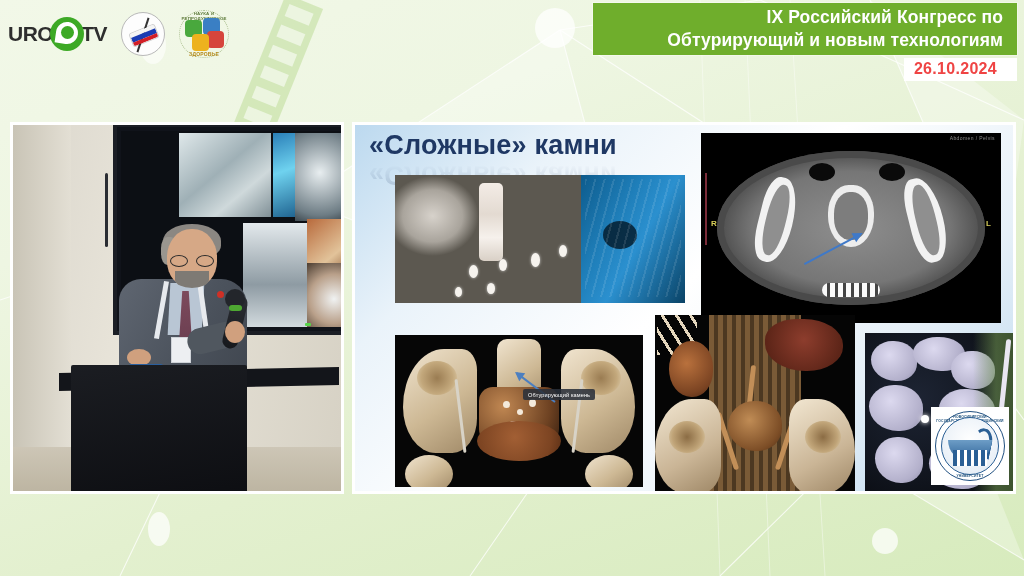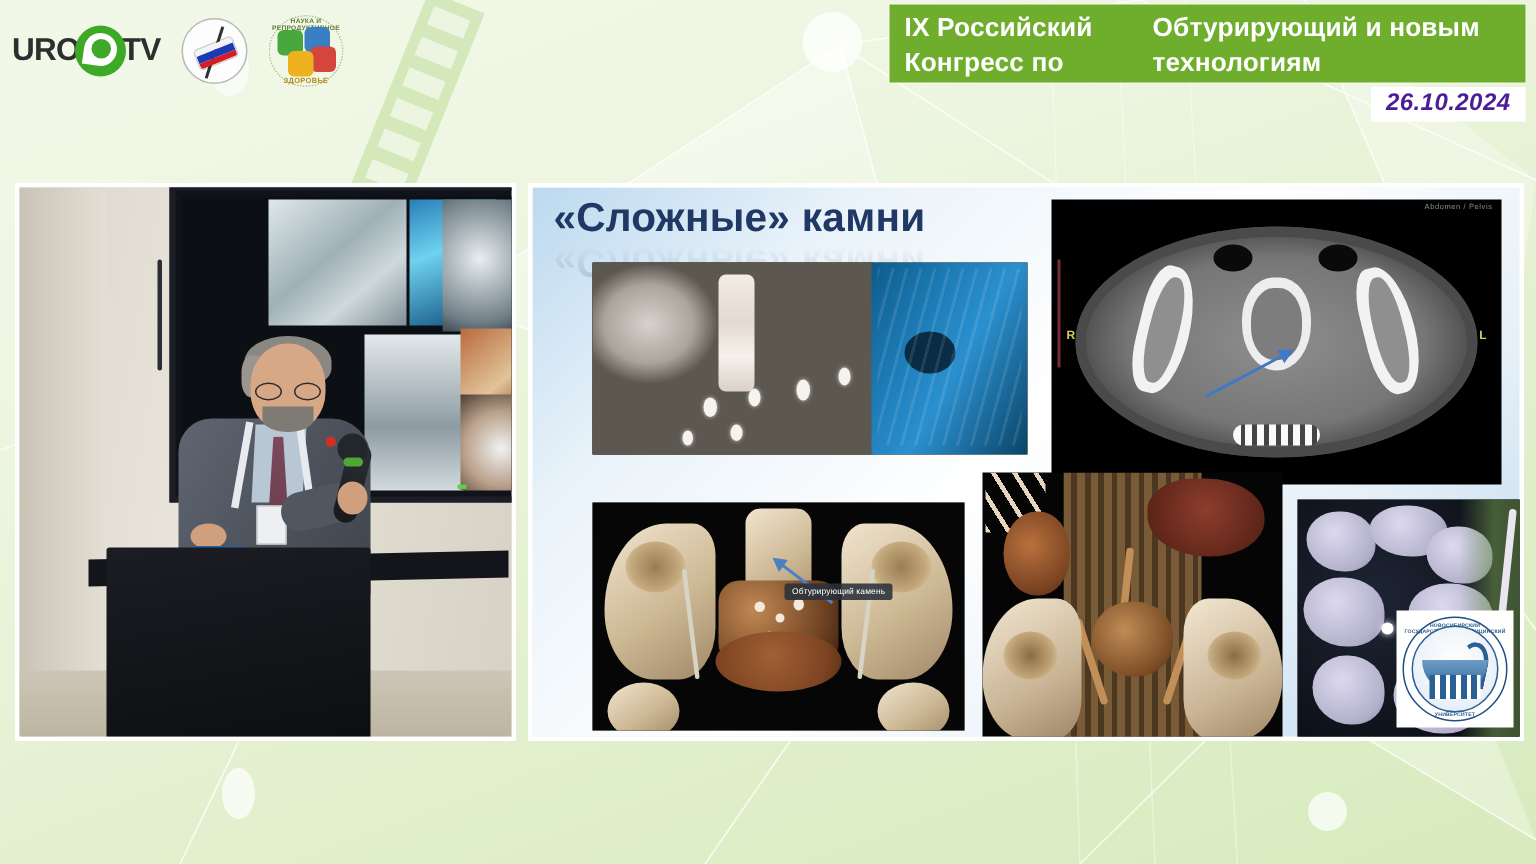--- a/index.html
+++ b/index.html
@@ -28,32 +28,31 @@
   }
   .bg-strip i {
     position: absolute; left: 7px; width: 26px; height: 13px;
     background: rgba(255,255,255,.55);
   }
 
   
   #header-banner {
     position: absolute; left: 593px; top: 3px; width: 424px; height: 52px;
     background: #6fae2c; color: #fff;
-    display: flex; flex-direction: row; align-items: flex-end;
+    display: flex; flex-direction: column; align-items: flex-end;
     justify-content: center; padding: 2px 14px 2px 10px;
     font-weight: bold; font-size: 17.5px; line-height: 23px;
     letter-spacing: .1px; text-align: left;
     box-shadow: 0 0 0 1px rgba(255,255,255,.35);
   }
   #header-date {
     position: absolute; right: 7px; top: 58px;
-    background: #ffffff; color: #4c1d95;
+    background: #ffffff; color: #ef4444;
     font-weight: bold; font-size: 16px; letter-spacing: .3px;
-    padding: 2px 10px 3px 10px;
-    font-style: italic;
+    padding: 2px 20px 3px 10px;
   }
 
   
   #logo-row {
     position: absolute; left: 8px; top: 8px; height: 52px;
     display: flex; align-items: center; gap: 14px;
   }
   
   #logo-urotv { display: flex; align-items: center; height: 40px; }
   #logo-urotv .w {

